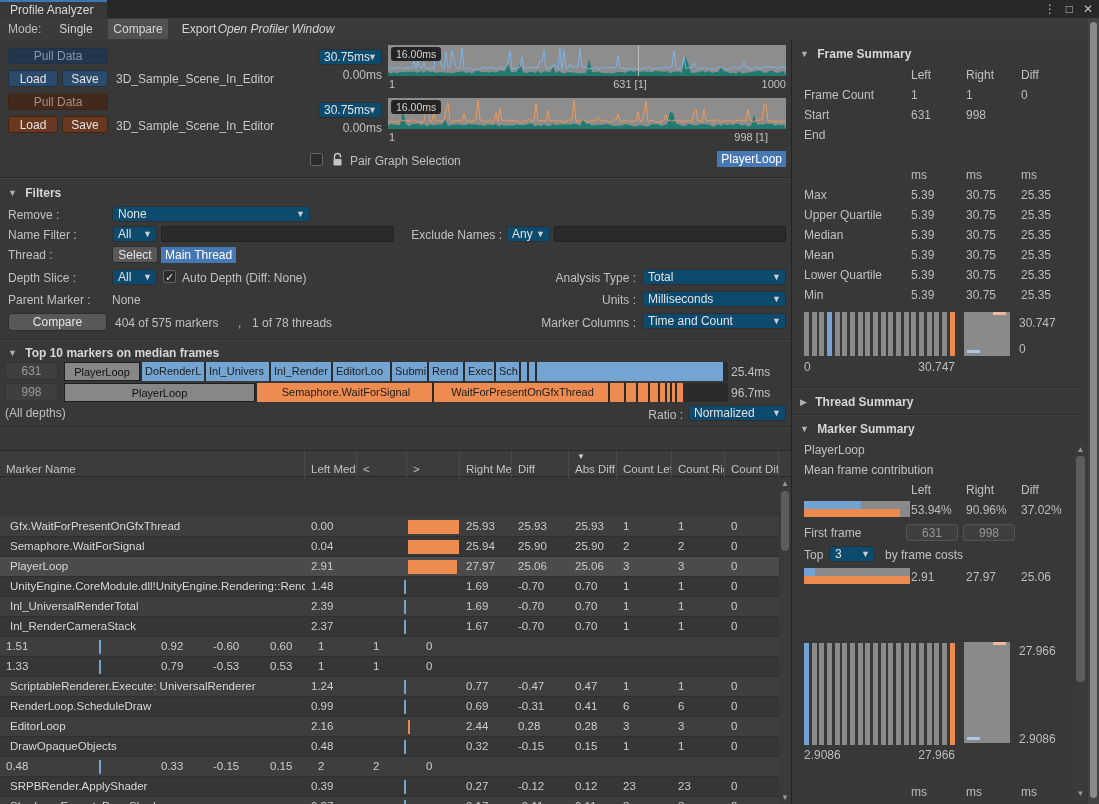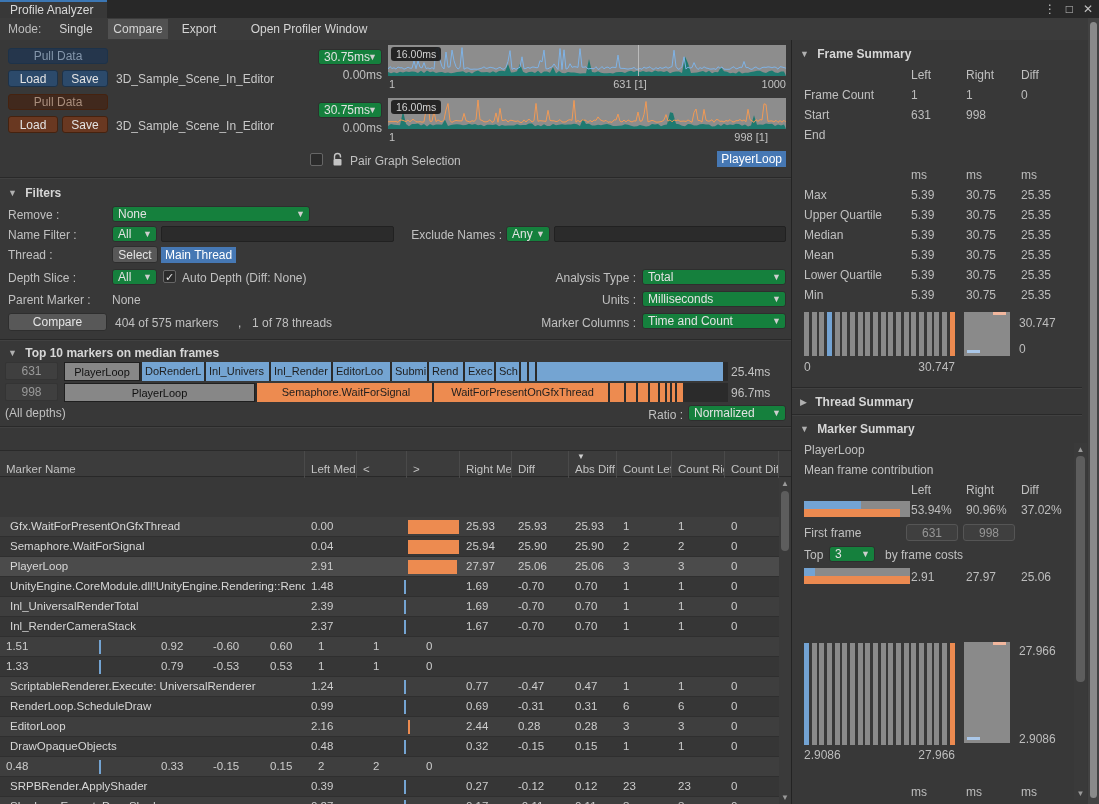--- a/index.html
+++ b/index.html
@@ -23,21 +23,21 @@
   .right-pane{position:absolute;left:791px;top:40px;width:297px;height:764px;background:#383838;border-left:1px solid #232323;overflow:hidden;}
   .hr{position:absolute;left:0;width:100%;height:1px;background:#292929;border-bottom:1px solid #414141;}
   
   .btn{position:absolute;background:#585858;border:1px solid #2e2e2e;border-radius:3px;color:#e4e4e4;
        text-align:center;font-size:12px;cursor:default;box-sizing:border-box;}
   .btn.blue{background:#2c4a6b;border-color:#1d3249;}
   .btn.blue.dim{background:#25364c;color:#8496ab;}
   .btn.brown{background:#693821;border-color:#45220f;}
   .btn.brown.dim{background:#41291d;color:#a98e7d;}
   .btn.dark{background:#3f3f3f;border-color:#555;color:#969696;}
-  .dd{position:absolute;background:#15803d;border:1px solid #2e2e2e;border-radius:3px;color:#e2e2e2;
+  .dd{position:absolute;background:#0c4a6e;border:1px solid #2e2e2e;border-radius:3px;color:#e2e2e2;
       font-size:12px;box-sizing:border-box;padding:0 14px 0 5px;white-space:nowrap;overflow:hidden;}
   .dd .caret{position:absolute;right:4px;top:0;color:#cfcfcf;font-size:9px;}
   .inp{position:absolute;background:#2b2b2b;border:1px solid #212121;border-radius:2px;color:#ddd;
        box-sizing:border-box;font-size:12px;padding:0 4px;outline:none;font-family:"Liberation Sans",sans-serif;}
   .cb{position:absolute;width:13px;height:13px;background:#2b2b2b;border:1px solid #666;border-radius:2px;
       color:#e8e8e8;font-size:11px;line-height:12px;text-align:center;box-sizing:border-box;}
   .chip{position:absolute;background:#4678b4;color:#fff;font-size:12px;padding:1px 4px;white-space:nowrap;}
   .fold{color:#b0b0b0;font-size:9px;margin-right:5px;vertical-align:1px;}
   .sect-title{font-weight:bold;color:#d6d6d6;font-size:12px;white-space:nowrap;}
   
@@ -106,21 +106,21 @@
       <span class="wc">□</span>
       <span class="wc">✕</span>
     </div>
   </div>
 
   <div class="toolbar">
     <span class="lbl abs" style="left:8px;top:4px;">Mode:</span>
     <div class="tbtn" style="left:48px;width:56px;">Single</div>
     <div class="tbtn active" style="left:108px;width:60px;">Compare</div>
     <div class="tbtn" style="left:174px;width:50px;">Export</div>
-    <div class="tbtn" style="left:245px;width:128px;">Open Profiler Window</div>
+    <div class="tbtn" style="left:212px;width:128px;font-style:italic;">Open Profiler Window</div>
   </div>
 
   <div class="left-pane">
 
     <div class="btn blue dim" style="left:8px;top:8px;width:100px;height:16px;line-height:15px;">Pull Data</div>
     <div class="btn blue" style="left:8px;top:30px;width:50px;height:17px;line-height:16px;">Load</div>
     <div class="btn blue" style="left:62px;top:30px;width:46px;height:17px;line-height:16px;">Save</div>
     <span class="rlbl" style="left:116px;top:32px;color:#c8c8c8;">3D_Sample_Scene_In_Editor</span>
     <div class="dd" style="left:318px;top:9px;width:64px;height:16px;line-height:15px;"><span>30.75ms</span><span class="caret">▼</span></div>
     <span class="rlbl" style="left:318px;top:28px;width:64px;text-align:right;">0.00ms</span>
@@ -404,21 +404,21 @@
         </div>
         <div class="trow odd">
           <div class="cell name" style="width: 305px;">RenderLoop.ScheduleDraw</div>
           <div class="cell num" style="width: 52px;">0.99</div>
           <div class="cell" style="width: 50px;">
             <div class="dbar blue" style="width: 2px;"></div>
           </div>
           <div class="cell" style="width: 53px;"></div>
           <div class="cell num" style="width: 52px;">0.69</div>
           <div class="cell num" style="width: 57px;">-0.31</div>
-          <div class="cell num" style="width: 48px;">0.31</div>
+          <div class="cell num" style="width: 48px;">0.41</div>
           <div class="cell num" style="width: 55px;">6</div>
           <div class="cell num" style="width: 53px;">6</div>
           <div class="cell num" style="width: 54px;">0</div>
         </div>
         <div class="trow even">
           <div class="cell name" style="width: 305px;">EditorLoop</div>
           <div class="cell num" style="width: 52px;">2.16</div>
           <div class="cell" style="width: 50px;"></div>
           <div class="cell" style="width: 53px;">
             <div class="dbar orange" style="width: 2px;"></div>

